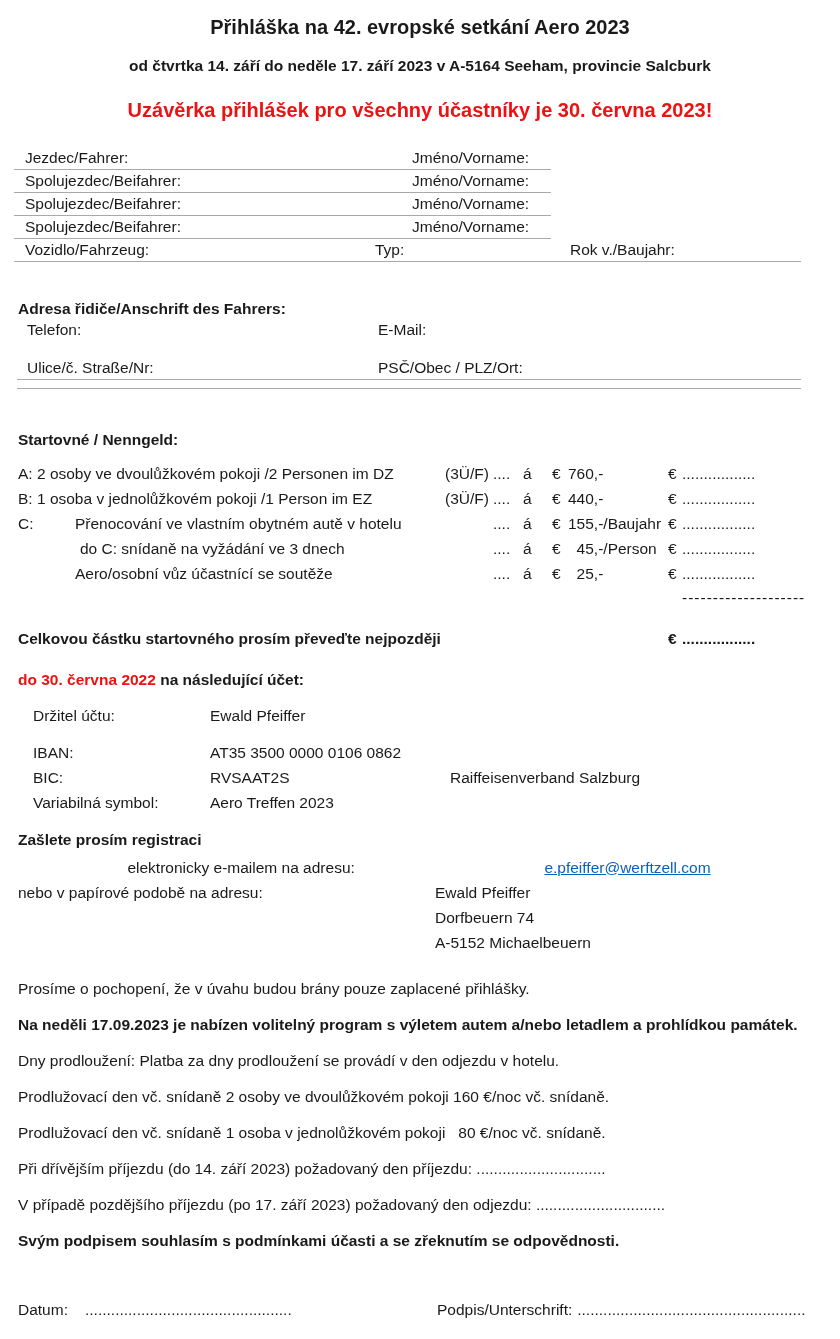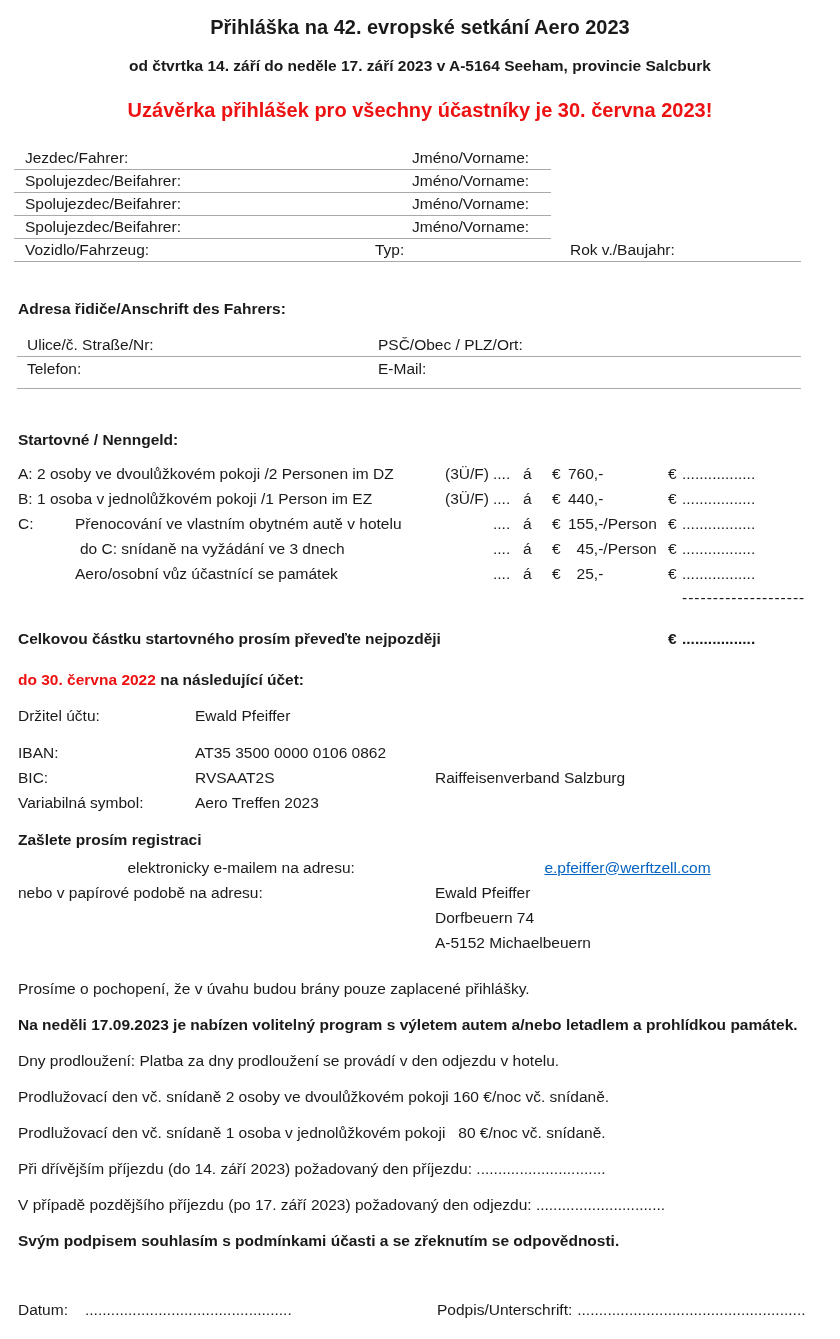--- a/index.html
+++ b/index.html
@@ -50,21 +50,21 @@
   .f-amt { width:100px; white-space:pre; }
   .f-eur2 { width:14px; }
   .f-fill { flex:1; overflow:hidden; white-space:nowrap; }
   .dashrow { margin:2px 0 0 682px; line-height:12px; letter-spacing:1px; }
   .trow { margin:22px 0 0 18px; width:802px; display:flex; align-items:center; height:25px; font-weight:700; }
   .t-label { width:650px; }
 
   
   .payintro { margin:20px 0 0 18px; font-weight:700; }
   .payintro .red { color:var(--red,#ee1111); }
-  .payrows { margin-top:14px; }
+  .payrows { margin-top:14px;padding-left:15px; }
   .payrow { margin-left:18px; width:802px; display:flex; align-items:center; height:25px; }
   .payrow.gap { margin-top:12px; }
   .pay-l { width:177px; }
   .pay-v { width:240px; }
   .pay-x { flex:1; }
 
   
   .reg-head { margin:16px 0 0 18px; font-weight:700; }
   .regrow { margin-left:18px; width:802px; display:flex; align-items:center; height:25px; }
   .regrow.first { margin-top:6px;justify-content:center; }
@@ -110,27 +110,27 @@
       <span class="c2">Jméno/Vorname:</span>
     </div>
     <div class="vrow">
       <span class="c1">Vozidlo/Fahrzeug:</span>
       <span class="c2">Typ:</span>
       <span class="c3">Rok v./Baujahr:</span>
     </div>
   </div>
 
   <div class="addr-head">Adresa řidiče/Anschrift des Fahrers:</div>
+  <div class="arow">
+    <span class="c1">Telefon:</span>
+    <span class="c2">E-Mail:</span>
+  </div>
   <div class="arow first">
     <span class="c1">Ulice/č. Straße/Nr:</span>
     <span class="c2">PSČ/Obec / PLZ/Ort:</span>
-  </div>
-  <div class="arow">
-    <span class="c1">Telefon:</span>
-    <span class="c2">E-Mail:</span>
   </div>
   <div class="aline"></div>
 
   <div class="fees-head">Startovné / Nenngeld:</div>
   <div class="fees">
 
     <div class="frow">
       <span class="f-desc">A: 2 osoby ve dvoulůžkovém pokoji /2 Personen im DZ</span>
       <span class="f-nights">(3Ü/F)</span>
       <span class="f-dots">....</span>
@@ -154,38 +154,38 @@
 
     <div class="frow">
       <span class="f-desc">
         <span class="f-letter">C:</span>
         <span>Přenocování ve vlastním obytném autě v hotelu</span>
       </span>
       <span class="f-nights"></span>
       <span class="f-dots">....</span>
       <span class="f-a">á</span>
       <span class="f-eur">€</span>
-      <span class="f-amt">155,-/Person</span>
+      <span class="f-amt">155,-/Baujahr</span>
       <span class="f-eur2">€</span>
       <span class="f-fill">.................</span>
     </div>
 
     <div class="frow">
       <span class="f-desc pl62">do C: snídaně na vyžádání ve 3 dnech</span>
       <span class="f-nights"></span>
       <span class="f-dots">....</span>
       <span class="f-a">á</span>
       <span class="f-eur">€</span>
       <span class="f-amt">&nbsp;&nbsp;45,-/Person</span>
       <span class="f-eur2">€</span>
       <span class="f-fill">.................</span>
     </div>
 
     <div class="frow">
-      <span class="f-desc pl57">Aero/osobní vůz účastnící se památek</span>
+      <span class="f-desc pl57">Aero/osobní vůz účastnící se soutěže</span>
       <span class="f-nights"></span>
       <span class="f-dots">....</span>
       <span class="f-a">á</span>
       <span class="f-eur">€</span>
       <span class="f-amt">&nbsp;&nbsp;25,-</span>
       <span class="f-eur2">€</span>
       <span class="f-fill">.................</span>
     </div>
 
     <div class="dashrow">--------------------</div>

